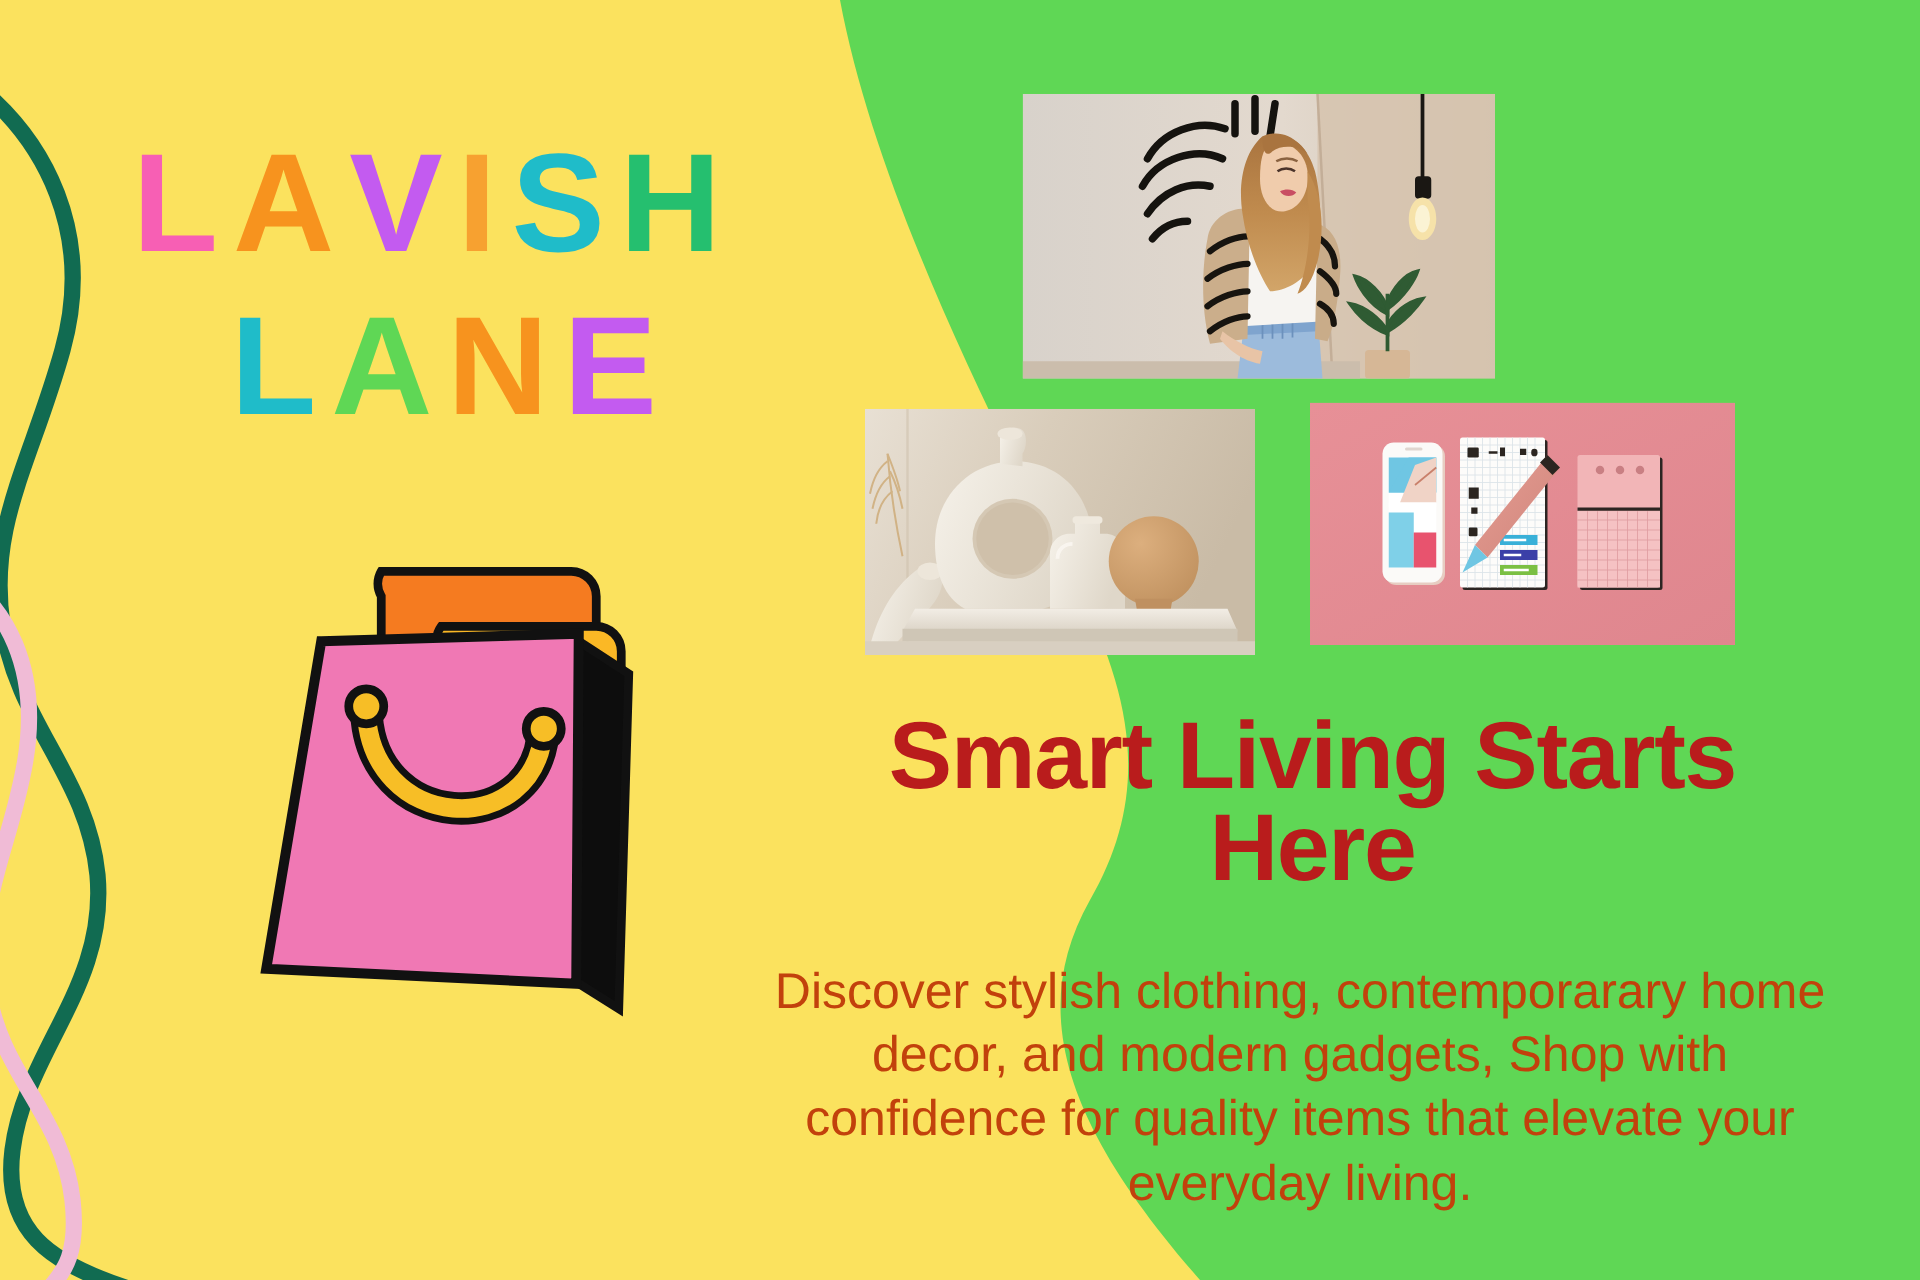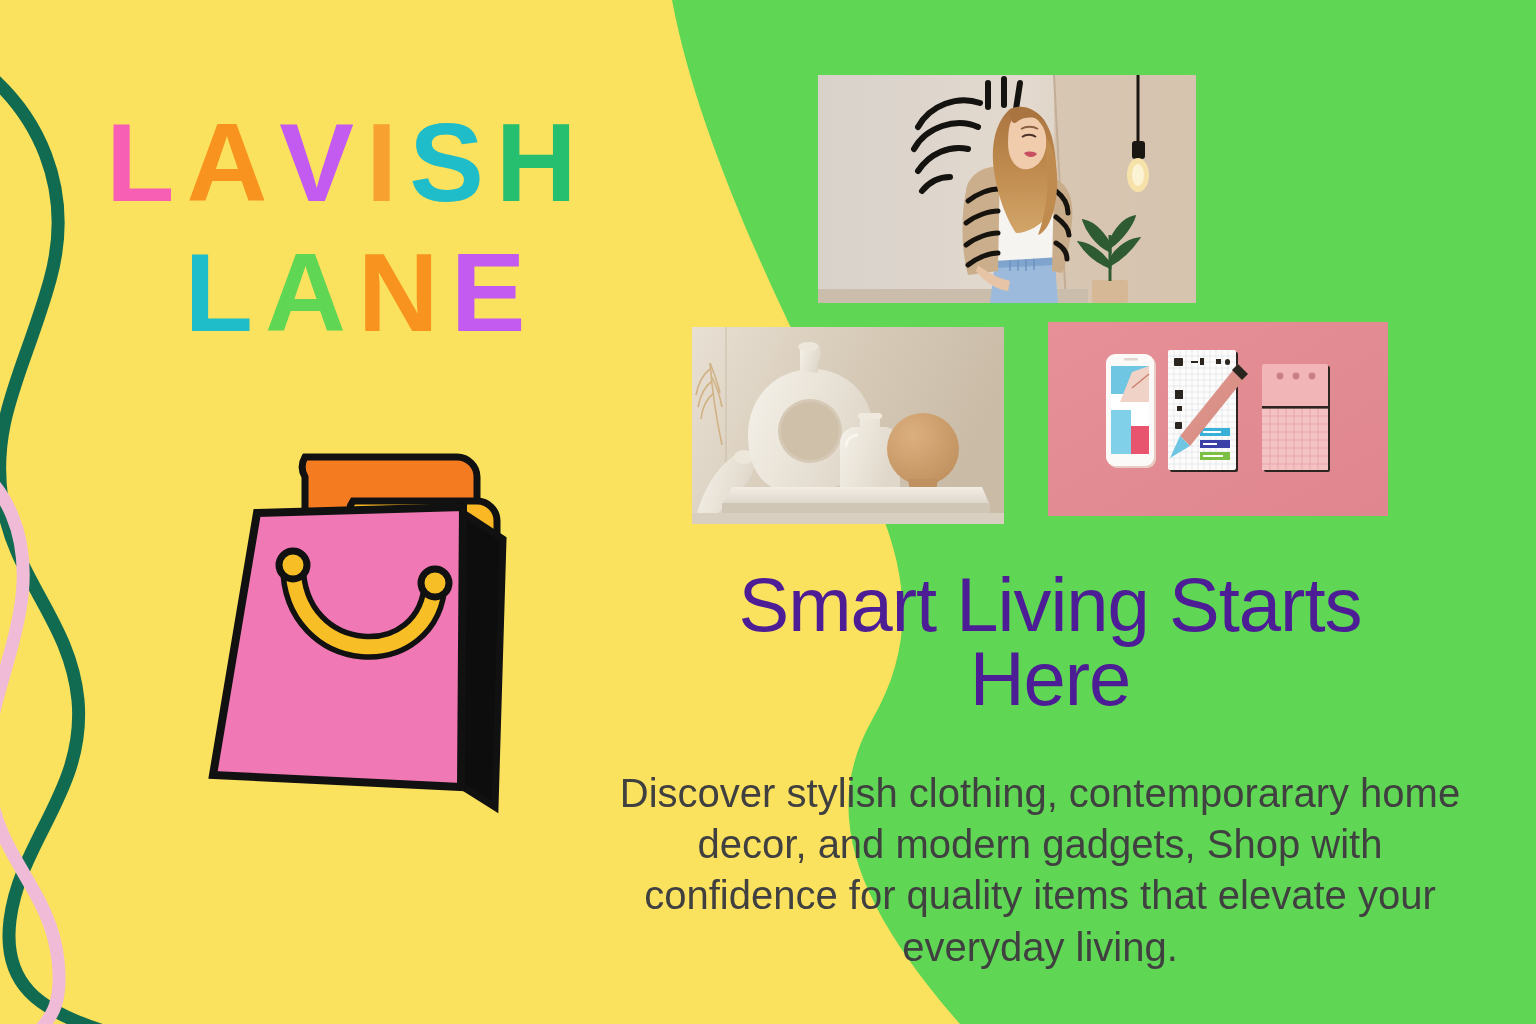--- a/index.html
+++ b/index.html
@@ -34,29 +34,29 @@
   .photo { position:absolute; overflow:hidden; }
   .photo-fashion { left:818px; top:75px; width:378px; height:228px; }
   .photo-decor   { left:692px; top:327px; width:312px; height:197px; }
   .photo-gadget  { left:1048px; top:322px; width:340px; height:194px; }
   .photo svg { display:block; width:100%; height:100%; }
 
   
   .headline {
     position:absolute; left:655px; top:568px; width:790px;
     text-align:center;
-    font-size:76px; font-weight:400; line-height:0.98;
-    color:#4c1d95;
+    font-size:76px; font-weight:700; line-height:0.98;
+    color:#b91c1c;
     letter-spacing:-1px;
   }
   .body-copy {
     position:absolute; left:598px; top:768px; width:884px;
     text-align:center;
     font-size:40px; font-weight:400; line-height:1.28;
-    color:#404040;
+    color:#c2410c;
   }
 </style>
 </head>
 <body>
 
 <div id="stage">
 
   <div class="bg-yellow"></div>
 
   <svg class="bg-green-svg" viewBox="0 0 1536 1024" preserveAspectRatio="none">

